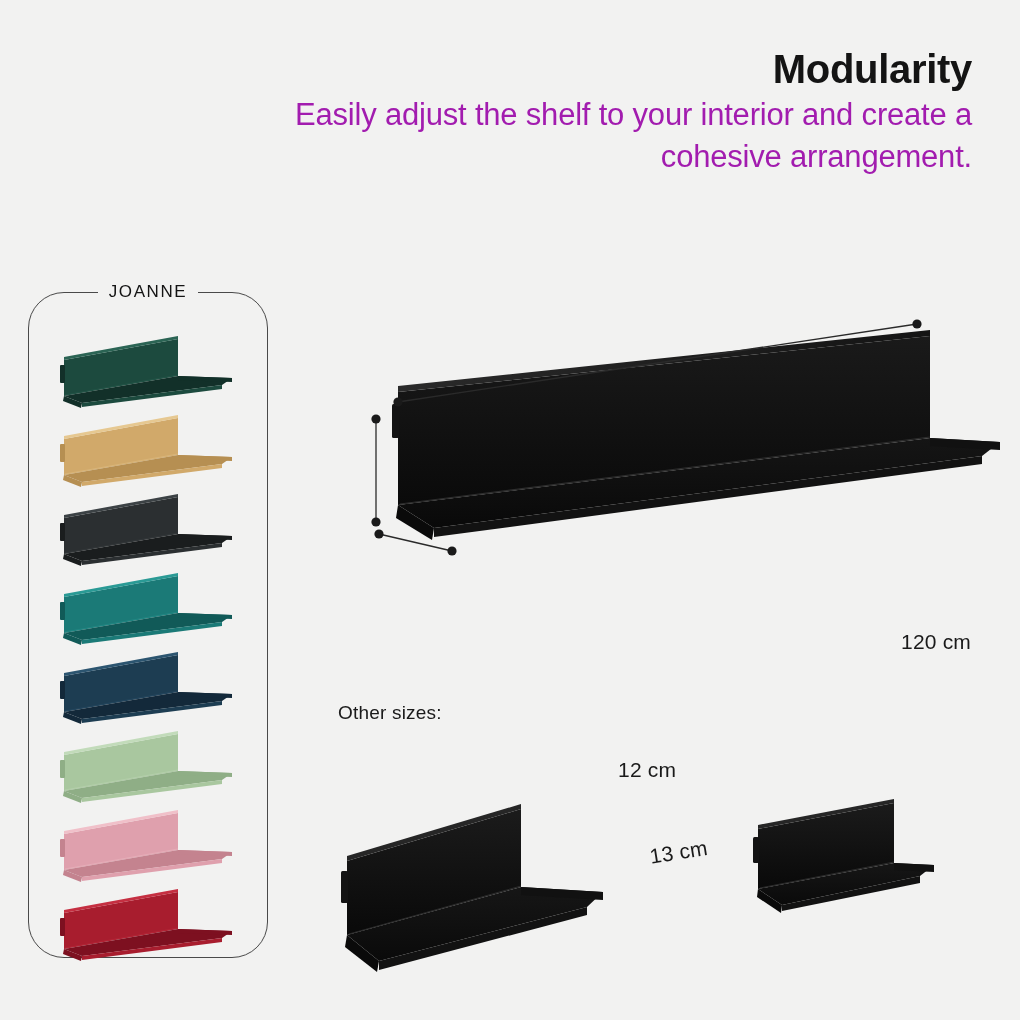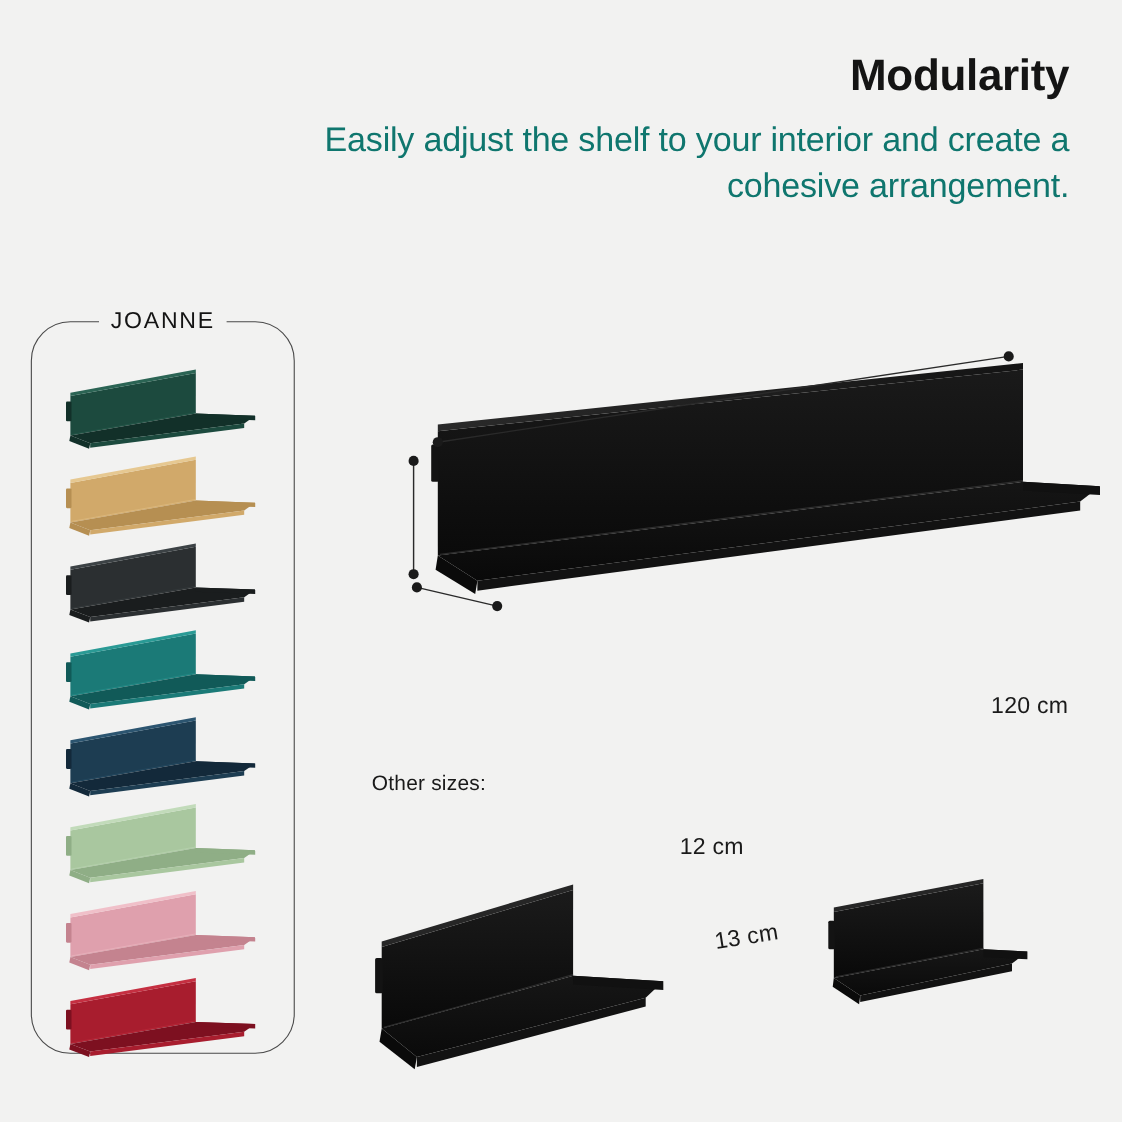--- a/index.html
+++ b/index.html
@@ -14,36 +14,36 @@
   #stage { position:absolute; inset:0; width:1020px; height:1020px; }
 
   
   .heading-block { position:absolute; right:48px; top:48px; width:740px; text-align:right; }
   .title {
     font-size:40px; font-weight:700; letter-spacing:-0.3px;
     line-height:1.05; color:#141414;
   }
   .subtitle {
     font-size:31px; font-weight:400; line-height:1.34;
-    color:#0f766e; margin-top:16px; letter-spacing:-0.2px;
+    color:#a21caf; margin-top:4px; letter-spacing:-0.2px;
   }
 
   
   .swatch-panel {
     position:absolute; left:28px; top:292px; width:240px; height:666px;
     border:1.4px solid #4a4a4a; border-radius:36px;
   }
   .panel-label {
     position:absolute; left:28px; top:278px; width:240px;
     display:flex; align-items:center; justify-content:center;
     pointer-events:none;
   }
   .panel-label span {
     background:#f2f2f1; padding:0 11px;
-    font-size:21px; letter-spacing:1.6px; font-weight:400; color:#141414;
+    font-size:17px; letter-spacing:1.6px; font-weight:400; color:#141414;
     line-height:28px;
   }
 
   .swatch-list { position:absolute; left:28px; top:292px; width:240px; height:666px; }
   .swatch { position:absolute; left:28px; width:190px; height:70px; }
 
   
   .shelf-svg { width:100%; height:100%; display:block; overflow:visible; }
 
   

